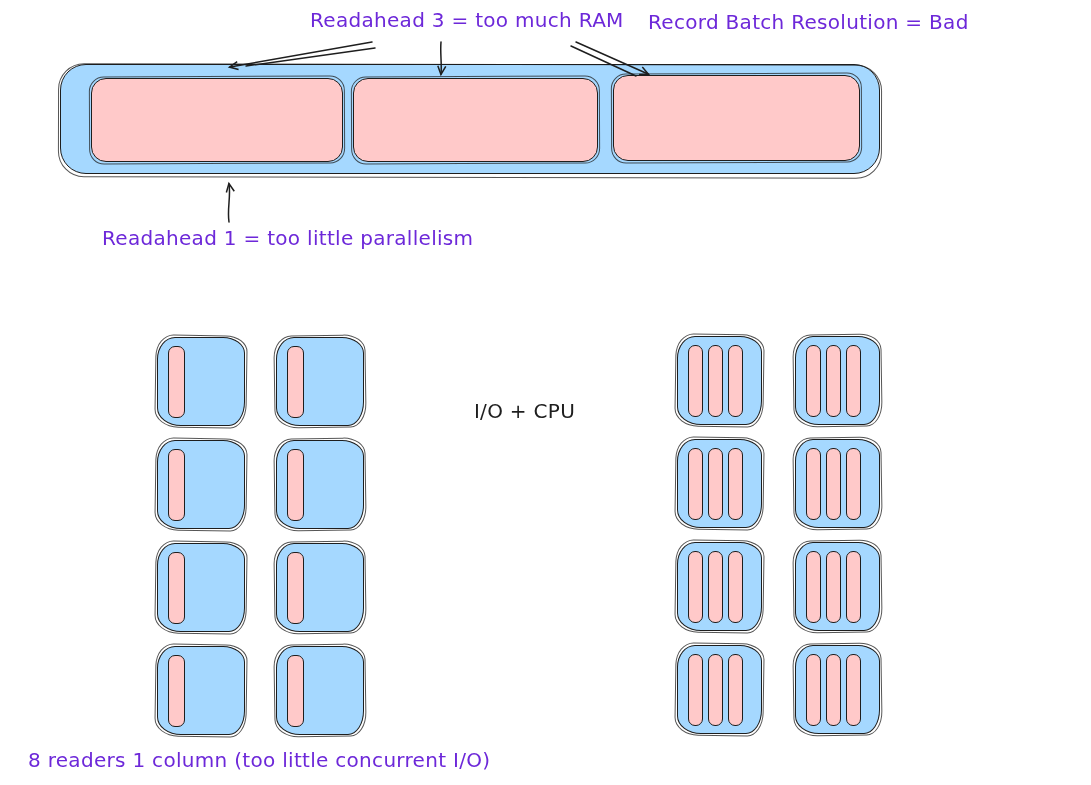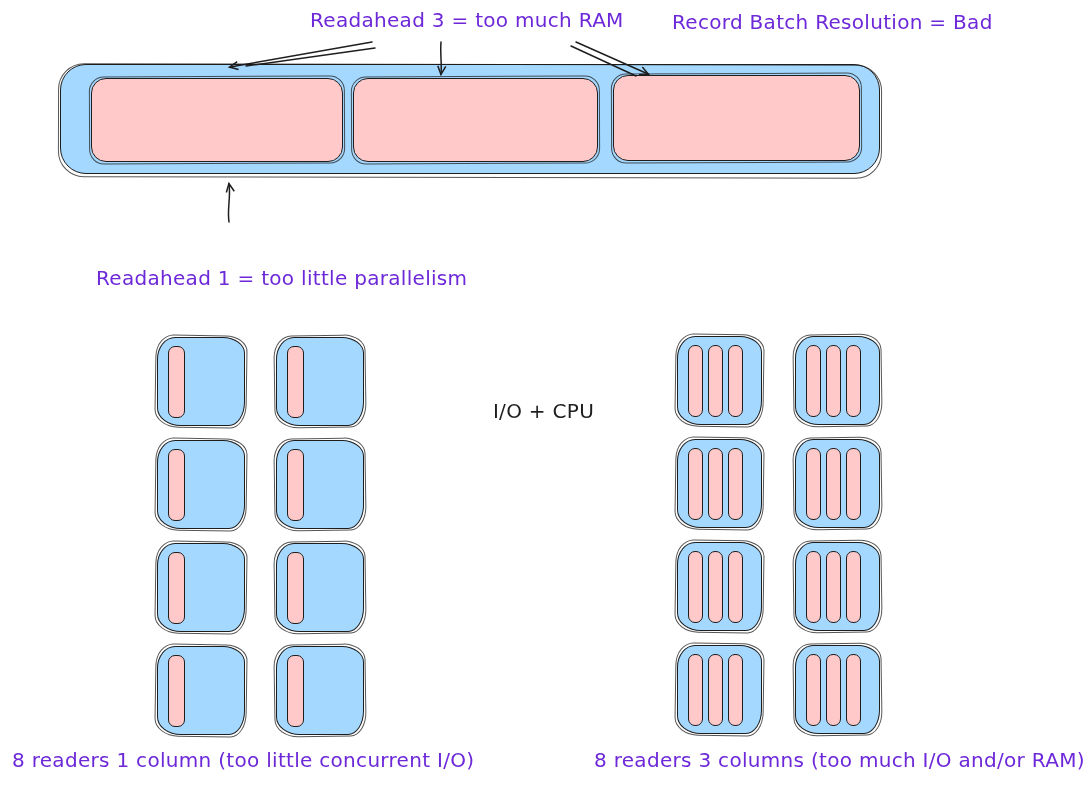--- a/index.html
+++ b/index.html
@@ -38,33 +38,33 @@
   }
   .reader:nth-child(odd)::after{transform:rotate(.9deg);}
   .reader:nth-child(even)::after{transform:rotate(-.9deg);}
   .colbar{
     box-sizing:border-box;background:#ffc9c9;border:1.4px solid #1e1e1e;border-radius:7px;
   }
   .grid-left .colbar{width:17px;}
   .grid-right .colbar{width:15px;}
   
   .midnote{
-    position:absolute;left:431px;top:397px;width:225px;text-align:center;
+    position:absolute;left:412px;top:397px;width:225px;text-align:center;
     font-size:20px;line-height:28px;letter-spacing:.3px;
   }
   
   .arrows{position:absolute;left:0;top:0;pointer-events:none;}
 </style>
 </head>
 <body>
 
 <div class="canvas">
 
   <div class="label" style="left:310px;top:8px;">Readahead 3 = too much RAM</div>
-  <div class="label" style="left:672px;top:10px;">Record Batch Resolution = Bad</div>
+  <div class="label" style="left:648px;top:10px;">Record Batch Resolution = Bad</div>
 
   <div class="bigbar sketch">
     <div class="batch sketch"></div>
     <div class="batch sketch"></div>
     <div class="batch sketch"></div>
   </div>
 
   <svg class="arrows" width="1091" height="785" viewBox="0 0 1091 785">
     <defs>
       <marker id="ah" markerWidth="12" markerHeight="12" refX="9" refY="5" orient="auto-start-reverse" markerUnits="userSpaceOnUse">
@@ -82,21 +82,21 @@
 
       <g>
         <path d="M576,42 L648,74" marker-end="url(#ah)"></path>
         <path d="M571,46 L636,76"></path>
       </g>
 
       <path d="M229,222 C227,209 231,196 229,184" marker-end="url(#ah)"></path>
     </g>
   </svg>
 
-  <div class="label" style="left:96px;top:226px;margin-top:40px;">Readahead 1 = too little parallelism</div>
+  <div class="label" style="left:102px;top:226px;">Readahead 1 = too little parallelism</div>
 
   <div class="grid grid-left" id="grid-left">
       <div class="reader sketch">
         <div class="colbar"></div>
       </div>
       <div class="reader sketch">
         <div class="colbar"></div>
       </div>
       <div class="reader sketch">
         <div class="colbar"></div>
@@ -158,16 +158,15 @@
         <div class="colbar"></div>
         <div class="colbar"></div>
       </div>
       <div class="reader sketch">
         <div class="colbar"></div>
         <div class="colbar"></div>
         <div class="colbar"></div>
       </div>
     </div>
 
-  <div class="label" style="left:12px;top:748px;">8 readers 1 column (too little concurrent I/O)</div>
-  <div class="label" style="left:594px;top:748px;">8 readers 3 columns (too much I/O and/or RAM)</div>
+  <div class="label" style="left:28px;top:748px;">8 readers 1 column (too little concurrent I/O)</div>
 
 </div>
 
 </body></html>

